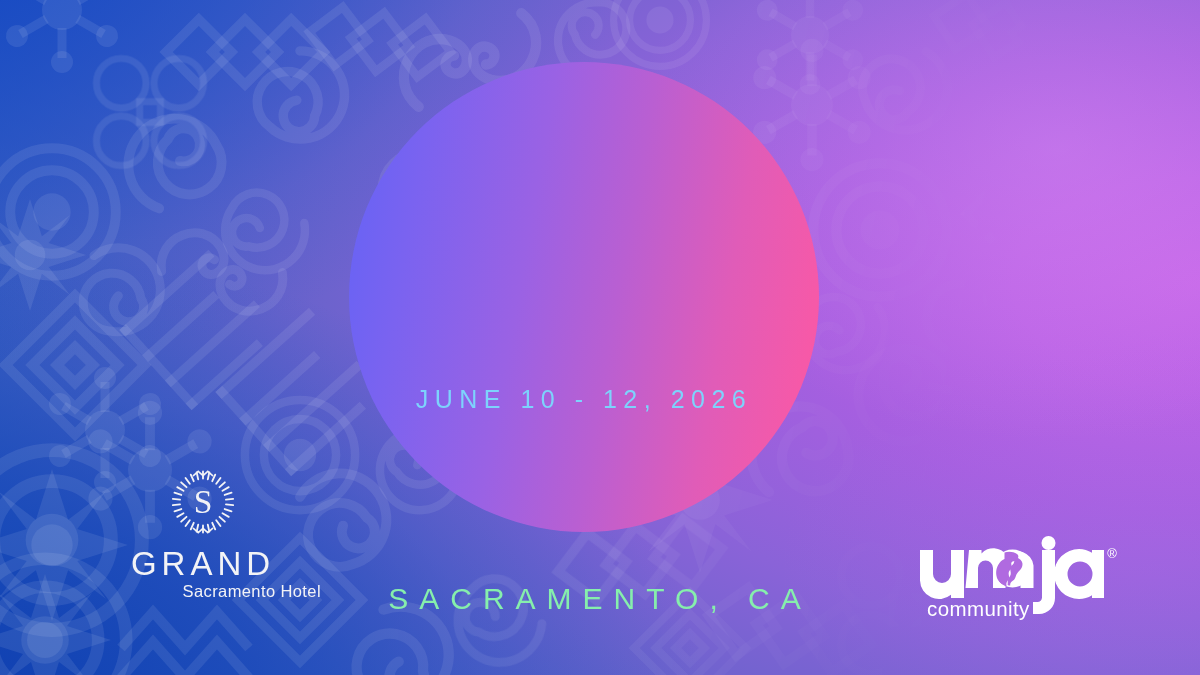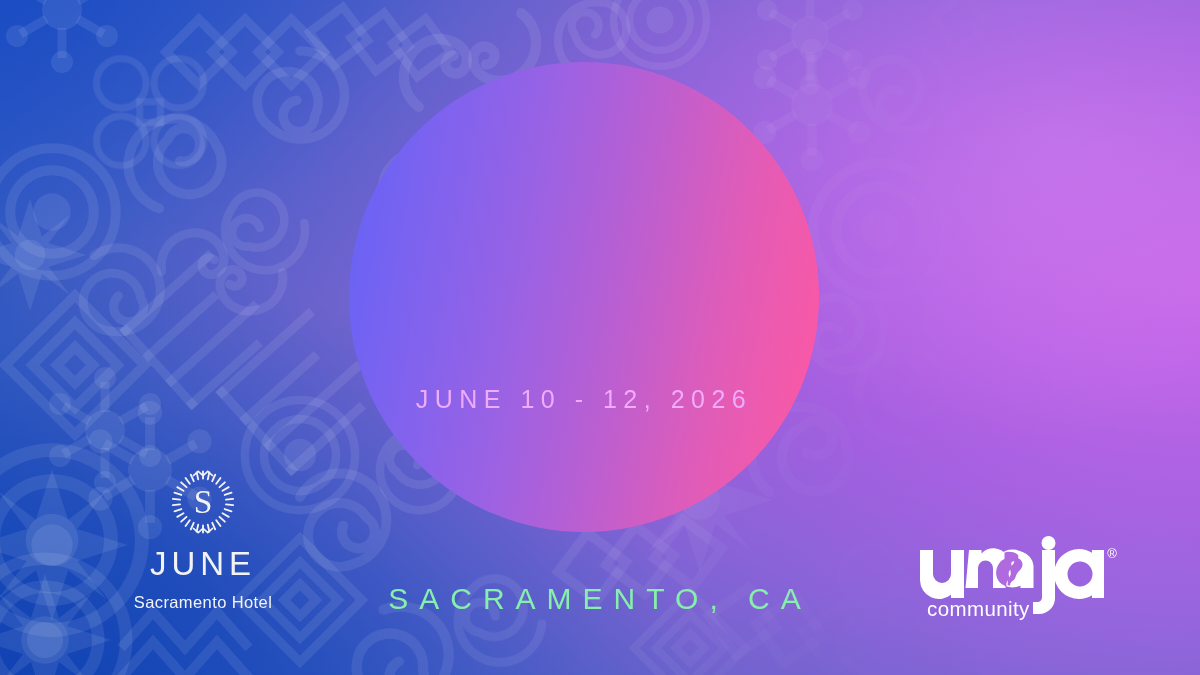--- a/index.html
+++ b/index.html
@@ -82,21 +82,21 @@
   .headline .hl-1 { font-size: 67px; letter-spacing: -1px; }
   .headline .hl-2 { font-size: 67px; letter-spacing: -1.4px; }
   .headline .hl-3 { font-size: 67px; letter-spacing: -0.4px; }
 
   .date-line {
     position: absolute;
     left: 349px;
     top: 385px;
     width: 470px;
     text-align: center;
-    color: #f0abfc;
+    color: #7dd3fc;
     font-size: 25px;
     font-weight: 300;
     letter-spacing: 6.5px;
     white-space: nowrap;
   }
 
   
   .sheraton {
     position: absolute;
     left: 85px;
@@ -113,25 +113,26 @@
   .sheraton-emblem svg { display:block; width:100%; height:100%; }
   .sheraton-name {
     font-size: 33px;
     font-weight: 300;
     letter-spacing: 4.5px;
     line-height: 1.08;
     white-space: nowrap;
   }
   .sheraton-name-2 { letter-spacing: 5px; }
   .sheraton-sub {
-    margin-top: 11px;
+    margin-top: 0;
     font-size: 16.5px;
     font-weight: 300;
     letter-spacing: 0.4px;
     white-space: nowrap;
+    text-align: right;
   }
 
   
   .city {
     position: absolute;
     left: 330px;
     top: 572px;
     width: 540px;
     text-align: center;
     color: #86efac;
@@ -439,21 +440,21 @@
               </g>
           </g>
 
           <path d="M44,16 L52,9 L60,16 L68,9 L76,16" stroke-width="2.6" stroke-linejoin="miter"></path>
           <path d="M44,104 L52,111 L60,104 L68,111 L76,104" stroke-width="2.6" stroke-linejoin="miter"></path>
         </g>
 
         <text x="60" y="78" text-anchor="middle" font-family="'Liberation Serif', serif" font-size="56" font-weight="400" fill="#f3f3f6">S</text>
       </svg>
     </div>
-    <div class="sheraton-name sheraton-name-2">JUNE</div>
+    <div class="sheraton-name sheraton-name-2">GRAND</div>
     <div class="sheraton-sub">Sacramento Hotel</div>
   </div>
 
   <div class="city">SACRAMENTO, CA</div>
 
   <div class="umoja">
     <svg viewBox="0 0 210 82" xmlns="http://www.w3.org/2000/svg">
       <defs>
         <clipPath id="globeClip">
             <circle cx="96.5" cy="30.5" r="19"></circle>

